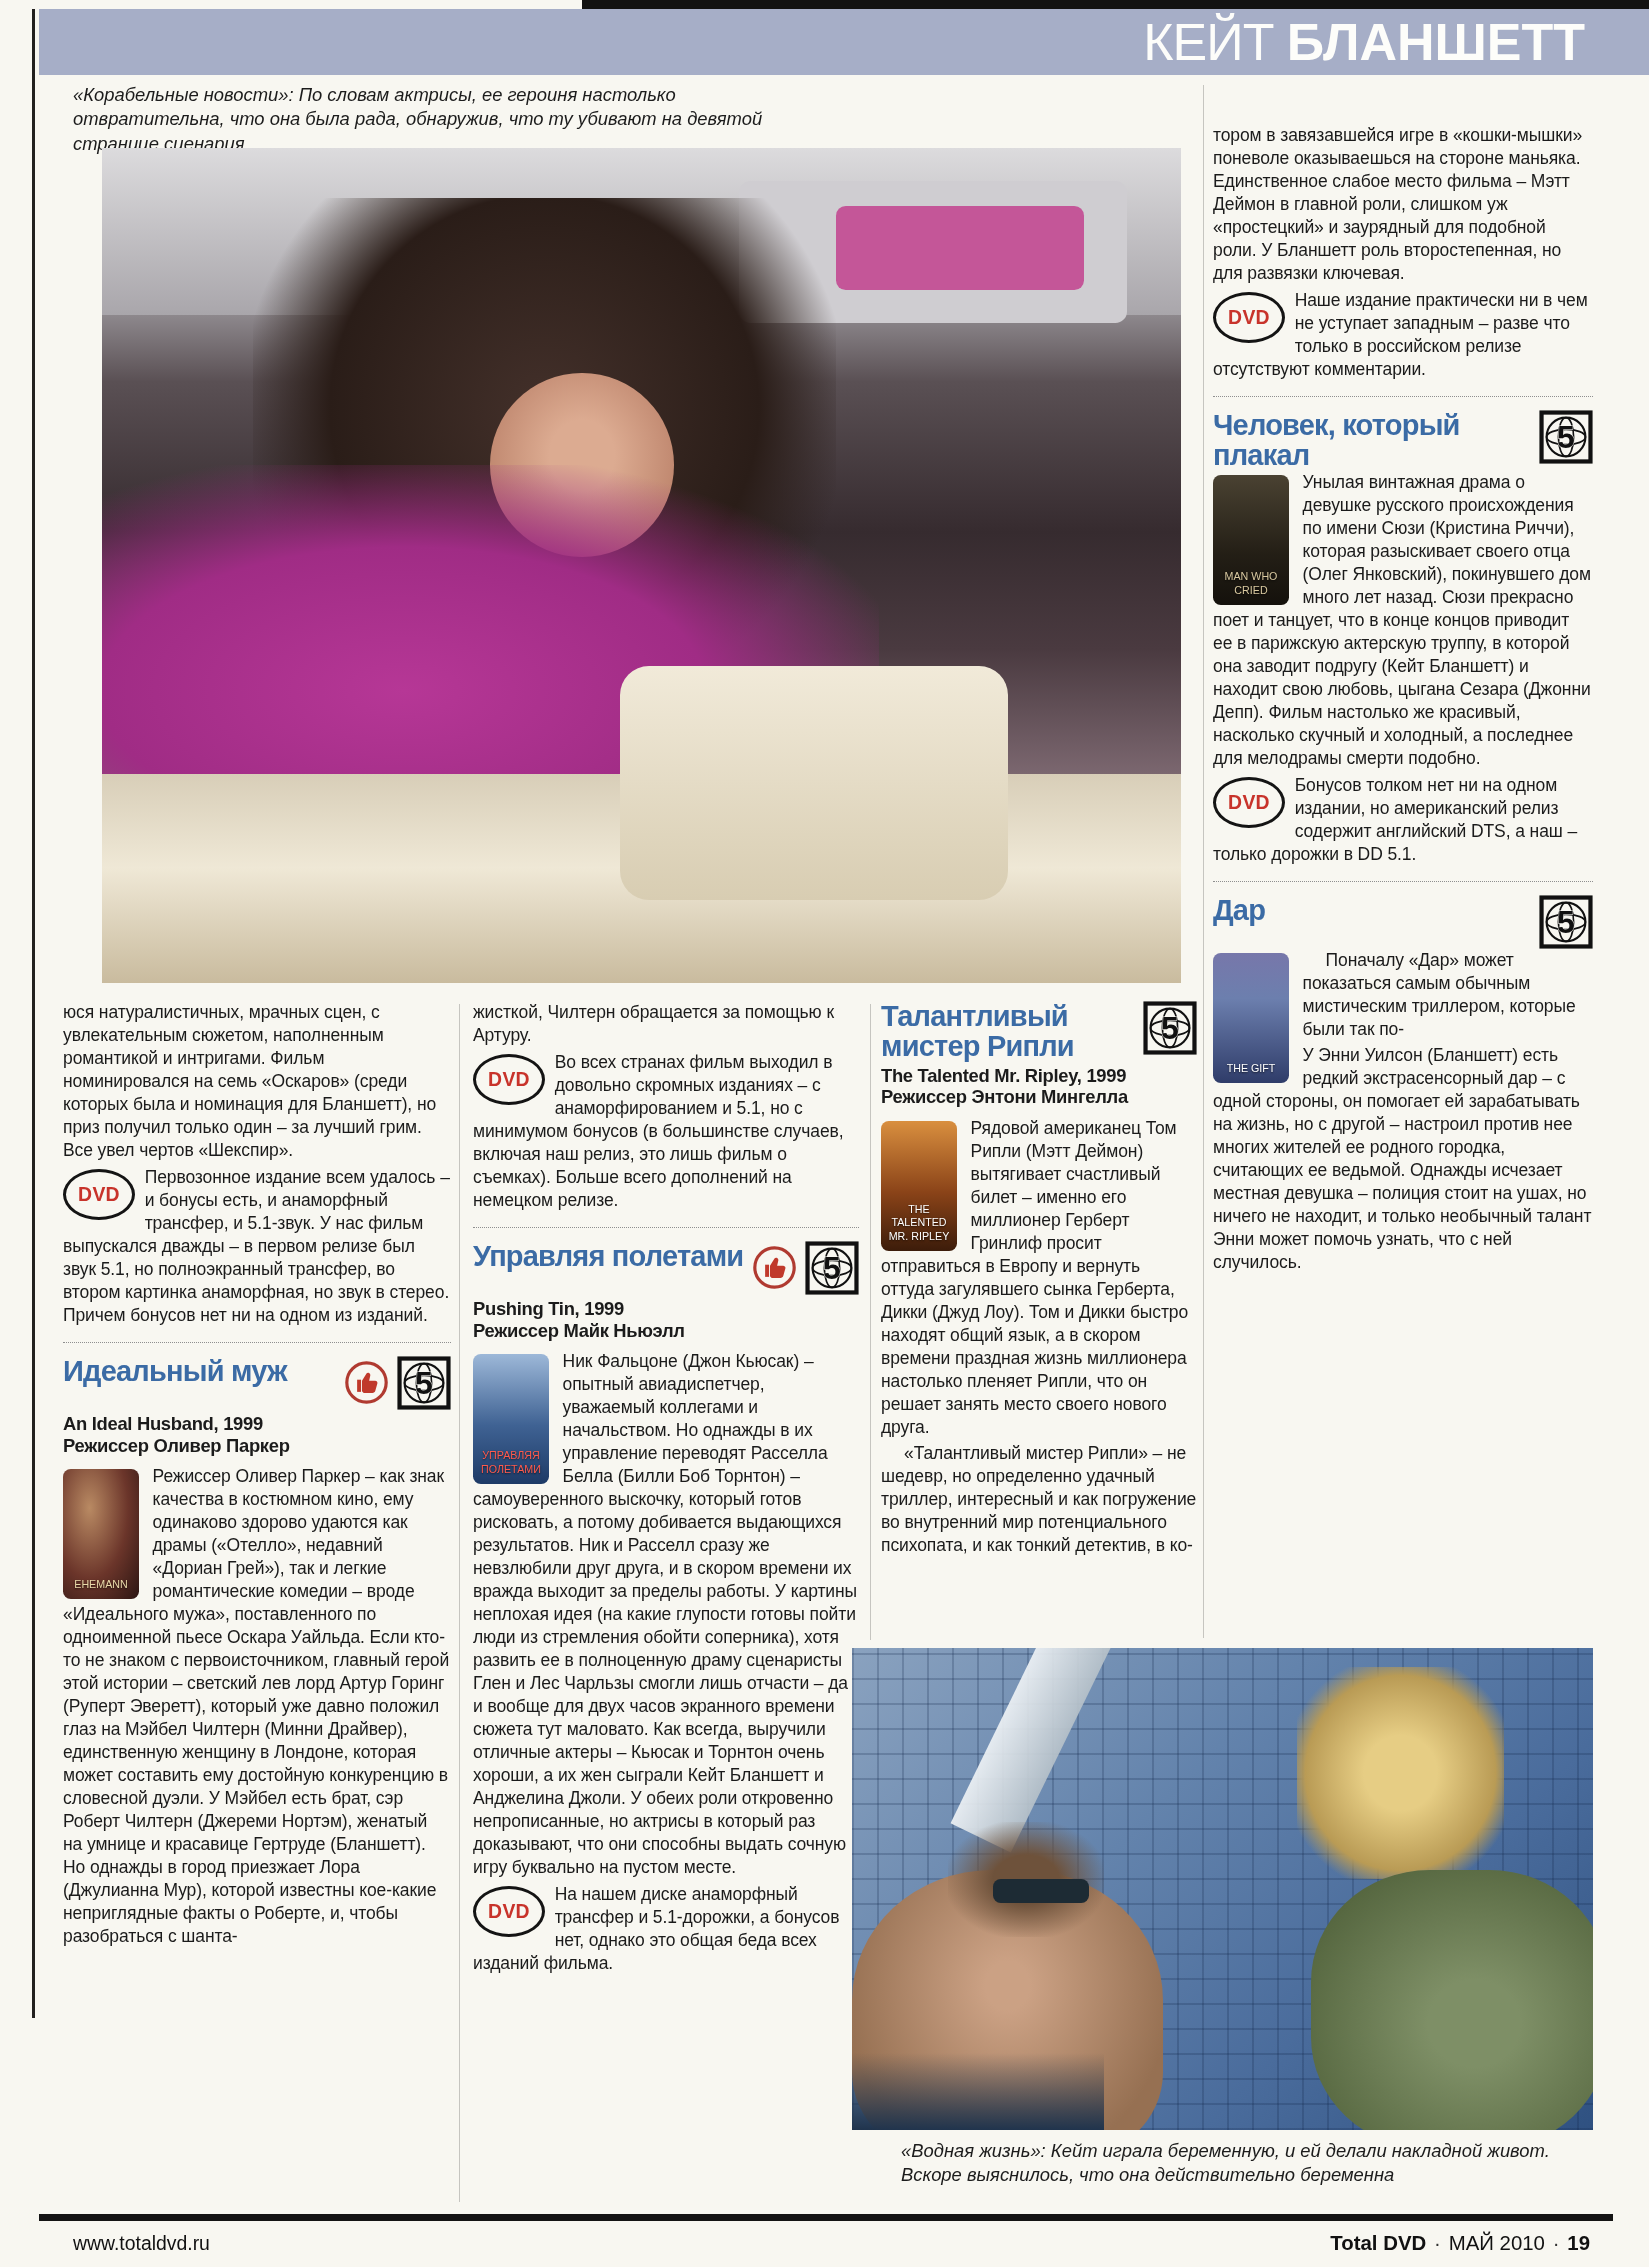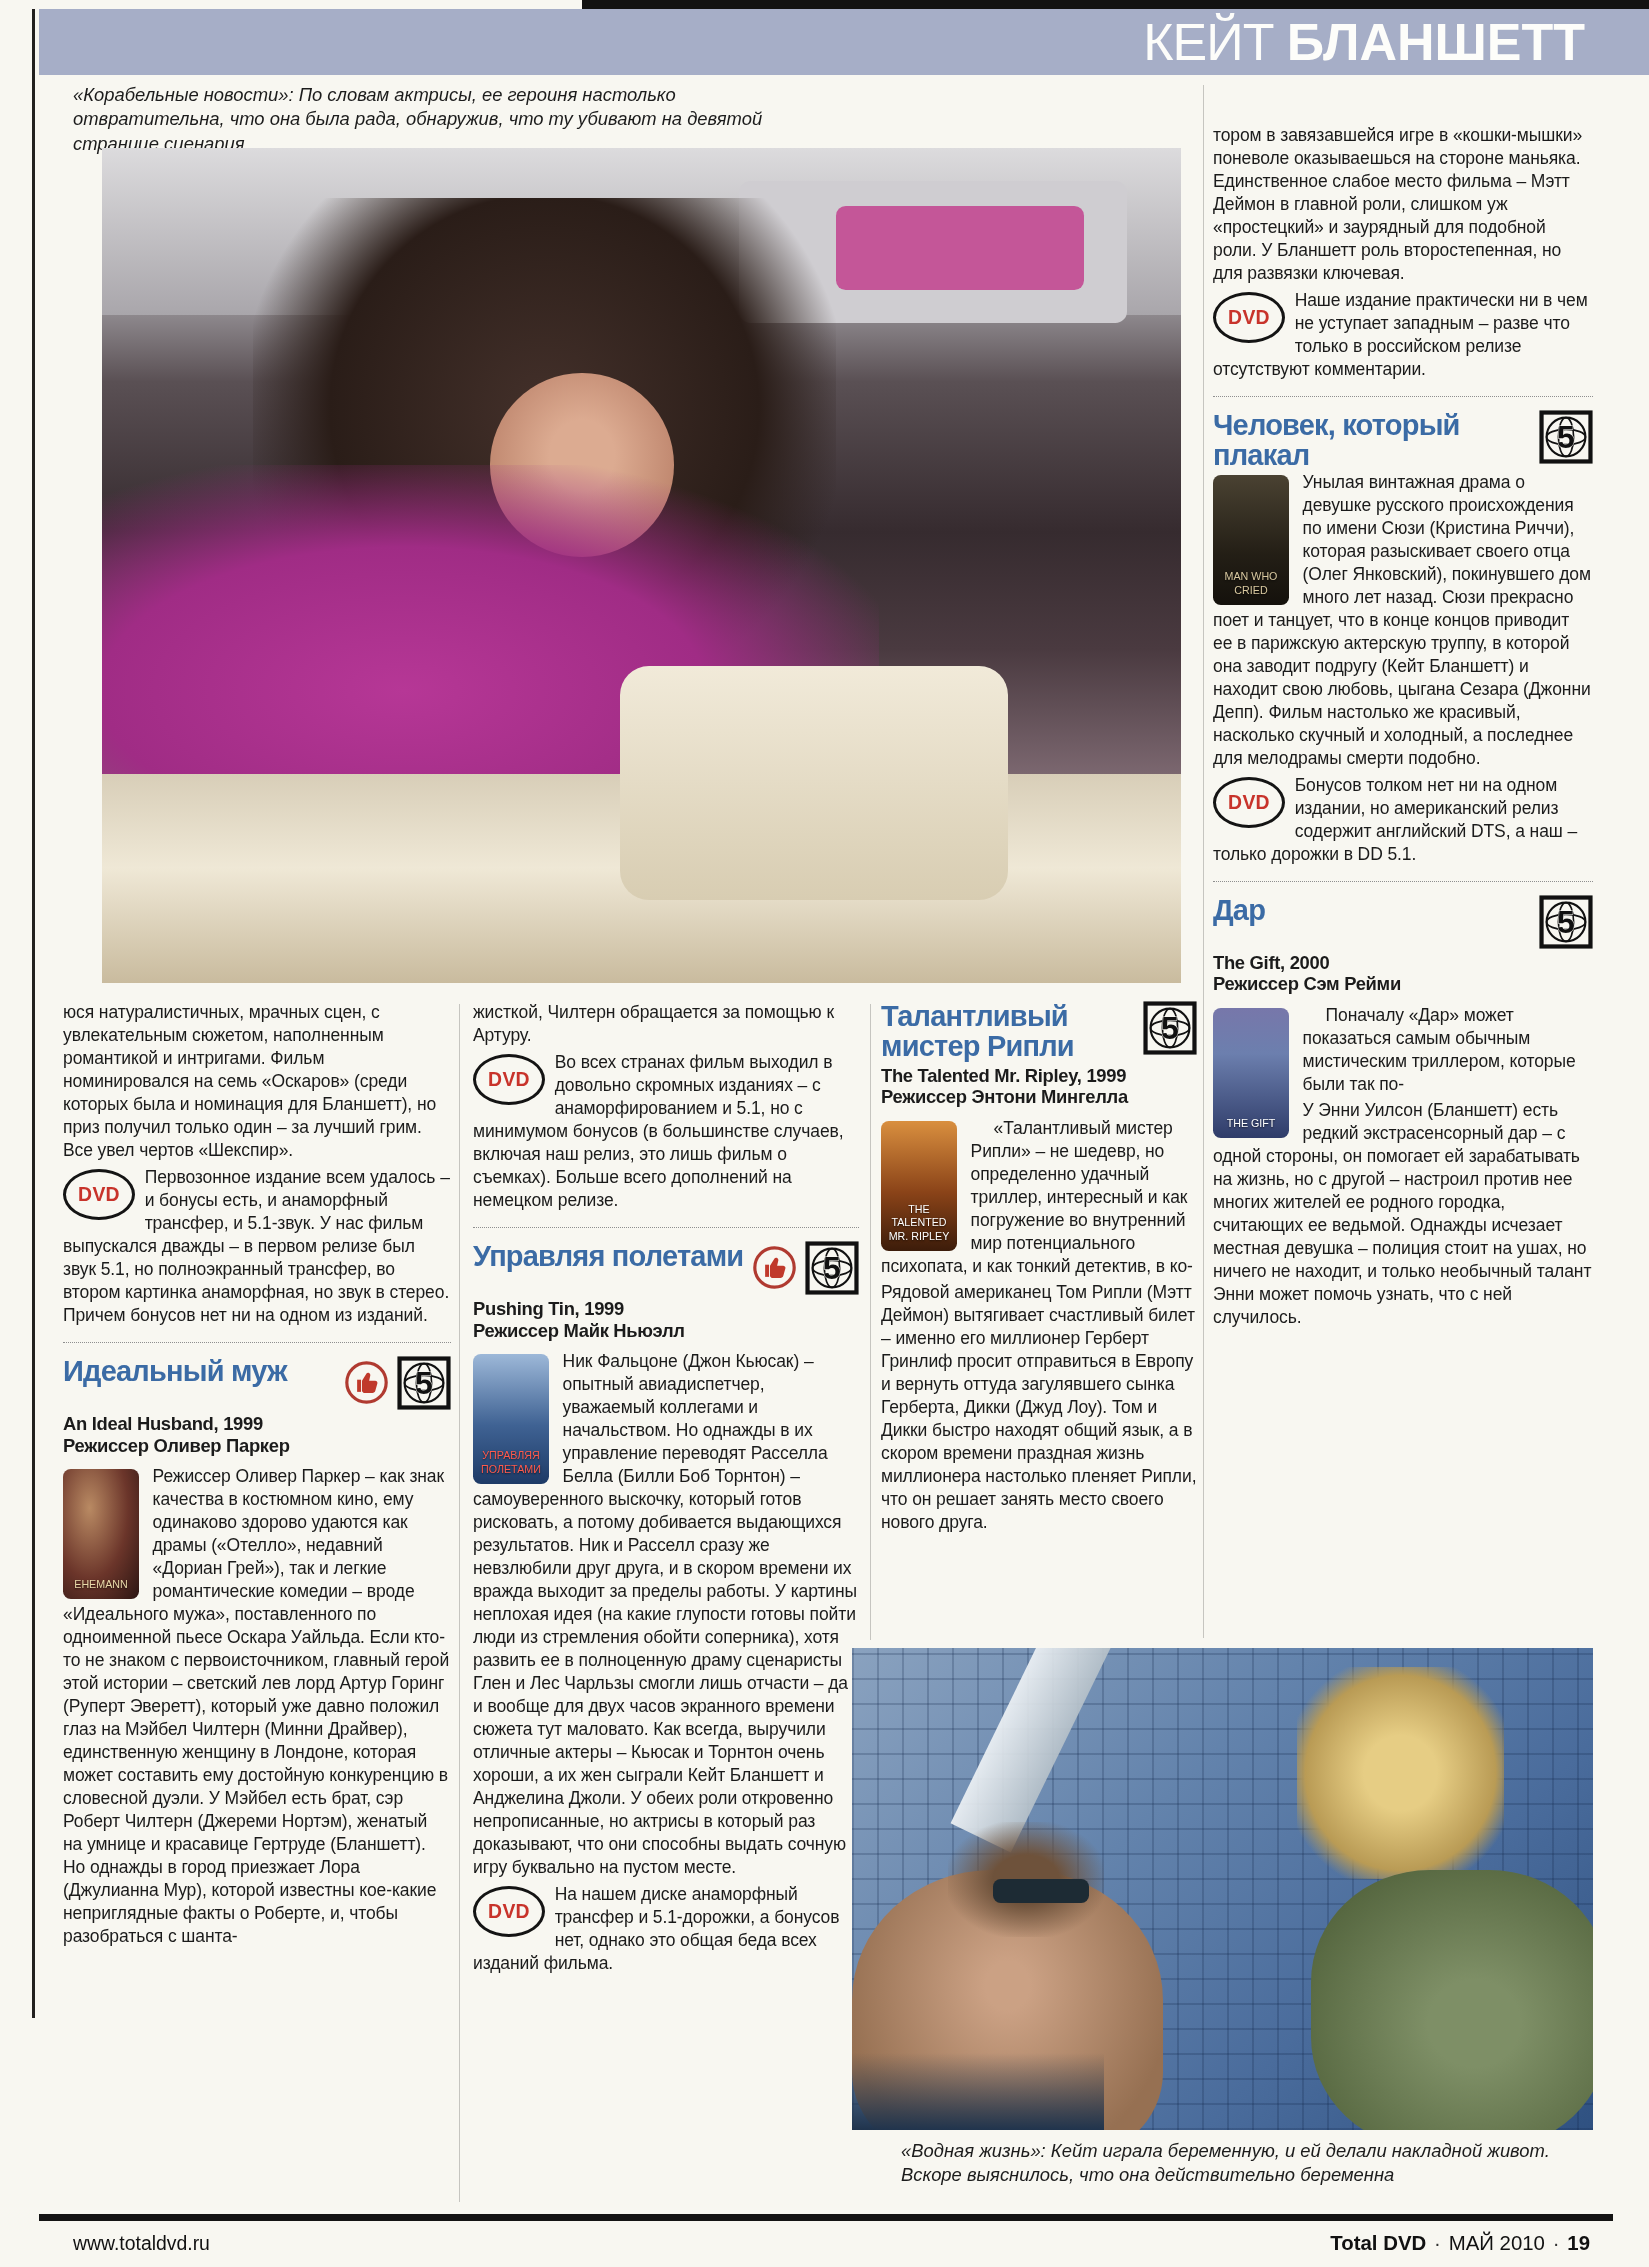--- a/index.html
+++ b/index.html
@@ -251,22 +251,22 @@
         </span>
       </span>
     </div>
     <div class="rev-sub">
       <div>The Talented Mr. Ripley, 1999</div>
       <div>Режиссер Энтони Мингелла</div>
     </div>
     <div class="cover cover-ripley">
         <span>THE TALENTED MR. RIPLEY</span>
       </div>
+    <p class="body-text">Рядовой американец Том Рипли (Мэтт Деймон) вытягивает счастливый билет – именно его миллионер Герберт Гринлиф просит отправиться в Европу и вернуть оттуда загулявшего сынка Герберта, Дикки (Джуд Лоу). Том и Дикки быстро находят общий язык, а в скором времени праздная жизнь миллионера настолько пленяет Рипли, что он решает занять место своего нового друга.</p>
     <p class="body-text indent">«Талантливый мистер Рипли» – не шедевр, но определенно удачный триллер, интересный и как погружение во внутренний мир потенциального психопата, и как тонкий детектив, в ко-</p>
-    <p class="body-text">Рядовой американец Том Рипли (Мэтт Деймон) вытягивает счастливый билет – именно его миллионер Герберт Гринлиф просит отправиться в Европу и вернуть оттуда загулявшего сынка Герберта, Дикки (Джуд Лоу). Том и Дикки быстро находят общий язык, а в скором времени праздная жизнь миллионера настолько пленяет Рипли, что он решает занять место своего нового друга.</p>
   </div>
 
   <div class="col" id="col4">
     <p class="body-text">тором в завязавшейся игре в «кошки-мышки» поневоле оказываешься на стороне маньяка. Единственное слабое место фильма – Мэтт Деймон в главной роли, слишком уж «простецкий» и заурядный для подобной роли. У Бланшетт роль второстепенная, но для развязки ключевая.</p>
     <p class="body-text dvd-note">
       <span class="dvd-oval">
           <span>DVD</span>
         </span>
       <span>Наше издание практически ни в чем не уступает западным – разве что только в российском релизе отсутствуют комментарии.</span>
     </p>
@@ -302,24 +302,20 @@
         <span class="icon-r5">
           <svg viewBox="0 0 64 64" width="54" height="54" aria-hidden="true">
             <rect x="3" y="3" width="58" height="58" fill="none" stroke="#111" stroke-width="5"></rect>
             <circle cx="32" cy="32" r="23" fill="none" stroke="#111" stroke-width="2.5"></circle>
             <ellipse cx="32" cy="32" rx="23" ry="9" fill="none" stroke="#111" stroke-width="2"></ellipse>
             <ellipse cx="32" cy="32" rx="9" ry="23" fill="none" stroke="#111" stroke-width="2"></ellipse>
             <text x="32" y="45" text-anchor="middle" font-family="Liberation Sans, sans-serif" font-size="38" font-weight="bold" fill="#111" stroke="#f8f7f1" stroke-width="1" paint-order="stroke">5</text>
           </svg>
         </span>
       </span>
-    </div>
-    <div class="rev-sub">
-      <div>The Gift, 2000</div>
-      <div>Режиссер Сэм Рейми</div>
     </div>
     <div class="cover cover-gift">
         <span>THE GIFT</span>
       </div>
     <p class="body-text indent">Поначалу «Дар» может показаться самым обычным мистическим триллером, которые были так по-</p>
     <p class="body-text">У Энни Уилсон (Бланшетт) есть редкий экстрасенсорный дар – с одной стороны, он помогает ей зарабатывать на жизнь, но с другой – настроил против нее многих жителей ее родного городка, считающих ее ведьмой. Однажды исчезает местная девушка – полиция стоит на ушах, но ничего не находит, и только необычный талант Энни может помочь узнать, что с ней случилось.</p>
   </div>
 
   <div class="photo" id="pool-photo">
     <div class="pp-tiles"></div>

